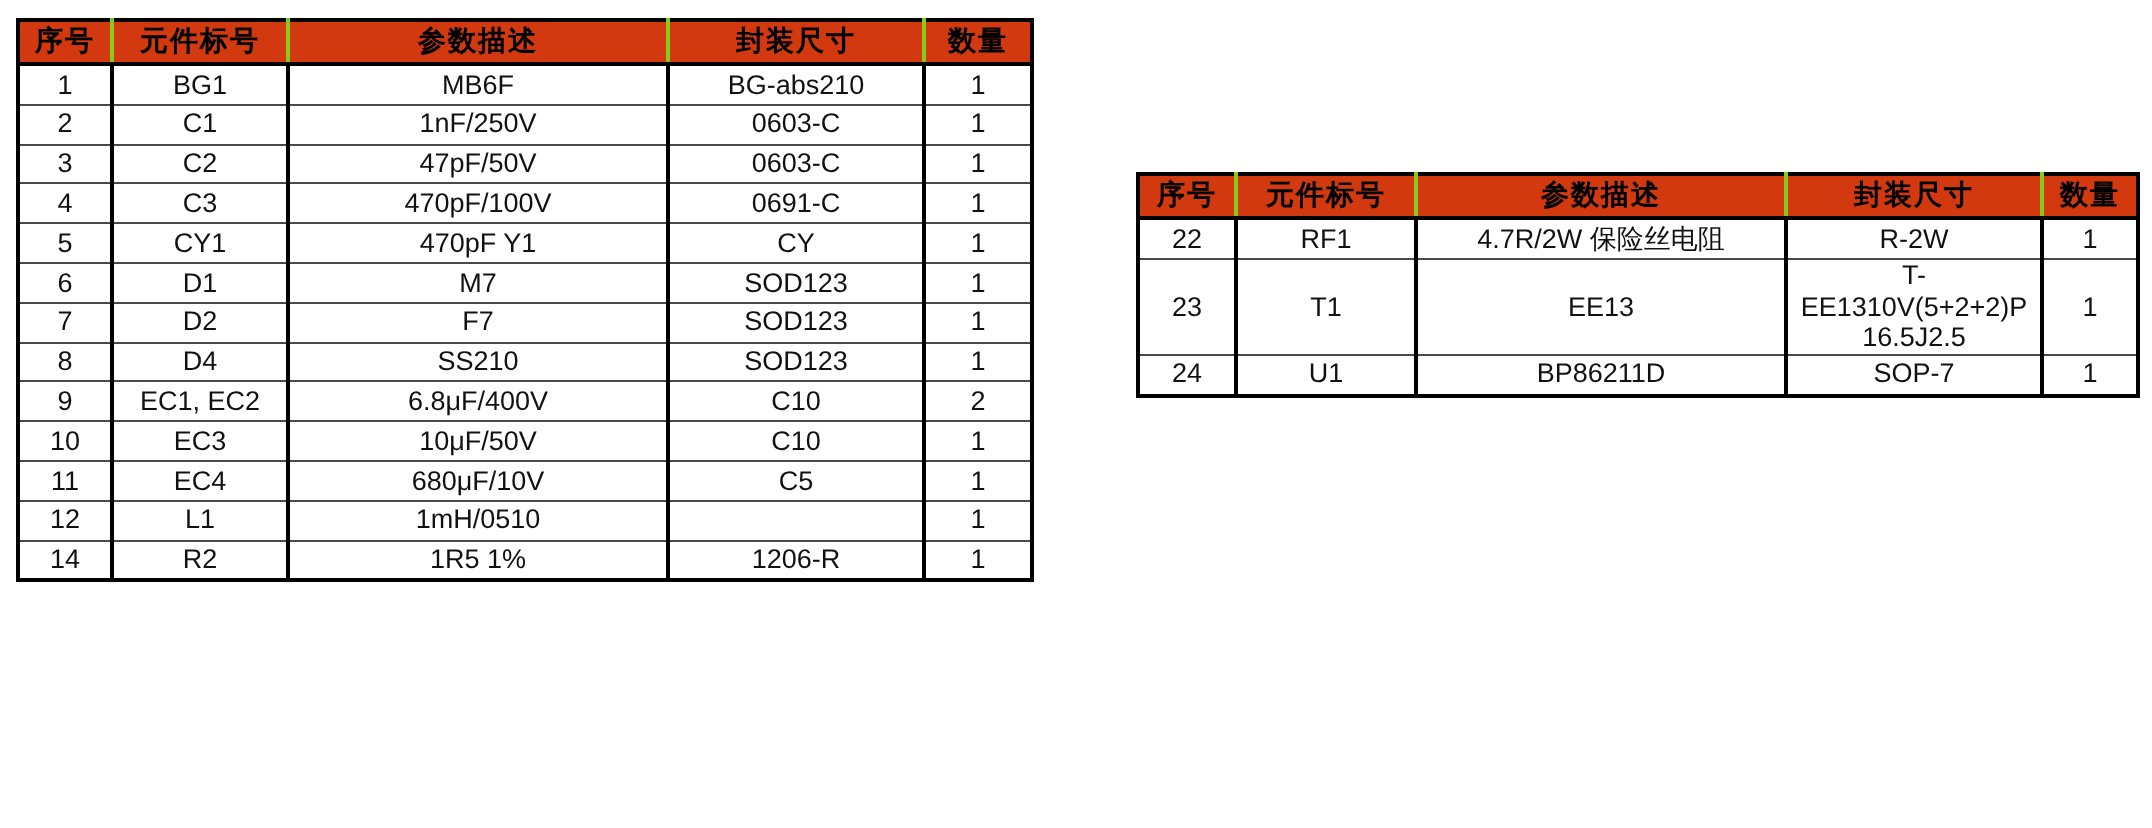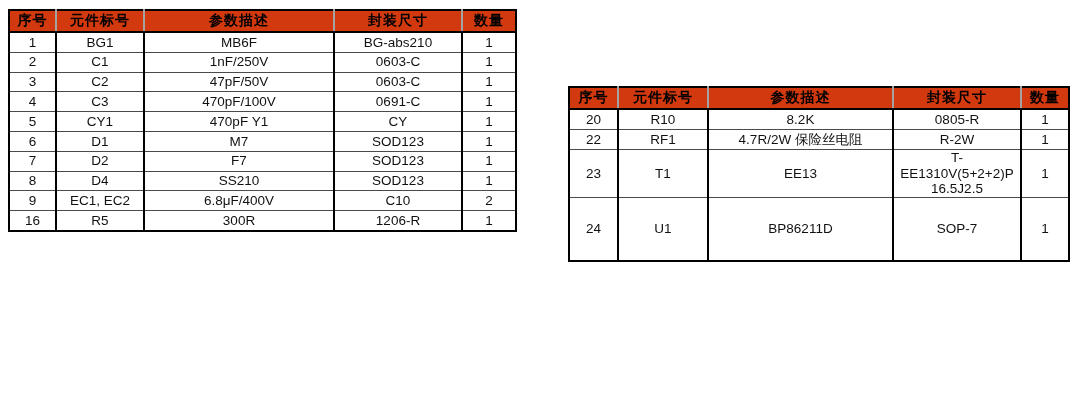--- a/index.html
+++ b/index.html
@@ -21,21 +21,21 @@
     border: 2px solid #000000;
   }
   #left-table  { left: 8px;  top: 9px;  width: 507px; }
   #right-table { left: 568px; top: 86px; width: 500px; }
 
   table.bom-table th {
     background: #d2390e;
     color: #000000;
     font-weight: bold;
     font-size: 14px;
-    border-left: 2px solid #a3a3a3;
+    border-left: 2px solid #84cc16;
     border-bottom: 2px solid #000000;
     height: 20px;
     padding: 0 2px;
     text-align: center;
     vertical-align: middle;
     letter-spacing: 1px;
   }
   table.bom-table td {
     color: #111111;
     font-size: 13.5px;
@@ -137,23 +137,44 @@
           <td class="col4">1</td>
         </tr>
         <tr>
           <td class="col0">9</td>
           <td class="col1">EC1, EC2</td>
           <td class="col2">6.8μF/400V</td>
           <td class="col3">C10</td>
           <td class="col4">2</td>
         </tr>
         <tr>
-          <td class="col0">16</td>
-          <td class="col1">R5</td>
-          <td class="col2">300R</td>
+          <td class="col0">10</td>
+          <td class="col1">EC3</td>
+          <td class="col2">10μF/50V</td>
+          <td class="col3">C10</td>
+          <td class="col4">1</td>
+        </tr>
+        <tr>
+          <td class="col0">11</td>
+          <td class="col1">EC4</td>
+          <td class="col2">680μF/10V</td>
+          <td class="col3">C5</td>
+          <td class="col4">1</td>
+        </tr>
+        <tr>
+          <td class="col0">12</td>
+          <td class="col1">L1</td>
+          <td class="col2">1mH/0510</td>
+          <td class="col3"></td>
+          <td class="col4">1</td>
+        </tr>
+        <tr>
+          <td class="col0">14</td>
+          <td class="col1">R2</td>
+          <td class="col2">1R5 1%</td>
           <td class="col3">1206-R</td>
           <td class="col4">1</td>
         </tr>
       </tbody>
   </table>
 
   <table class="bom-table" id="right-table">
     <colgroup>
       <col style="width:49px">
         <col style="width:90px">
@@ -165,27 +186,20 @@
       <tr>
         <th>序号</th>
         <th>元件标号</th>
         <th>参数描述</th>
         <th>封装尺寸</th>
         <th>数量</th>
       </tr>
     </thead>
     <tbody>
         <tr>
-          <td class="col0">20</td>
-          <td class="col1">R10</td>
-          <td class="col2">8.2K</td>
-          <td class="col3">0805-R</td>
-          <td class="col4">1</td>
-        </tr>
-        <tr>
           <td class="col0">22</td>
           <td class="col1">RF1</td>
           <td class="col2">4.7R/2W 保险丝电阻</td>
           <td class="col3">R-2W</td>
           <td class="col4">1</td>
         </tr>
         <tr>
           <td class="col0">23</td>
           <td class="col1">T1</td>
           <td class="col2">EE13</td>

